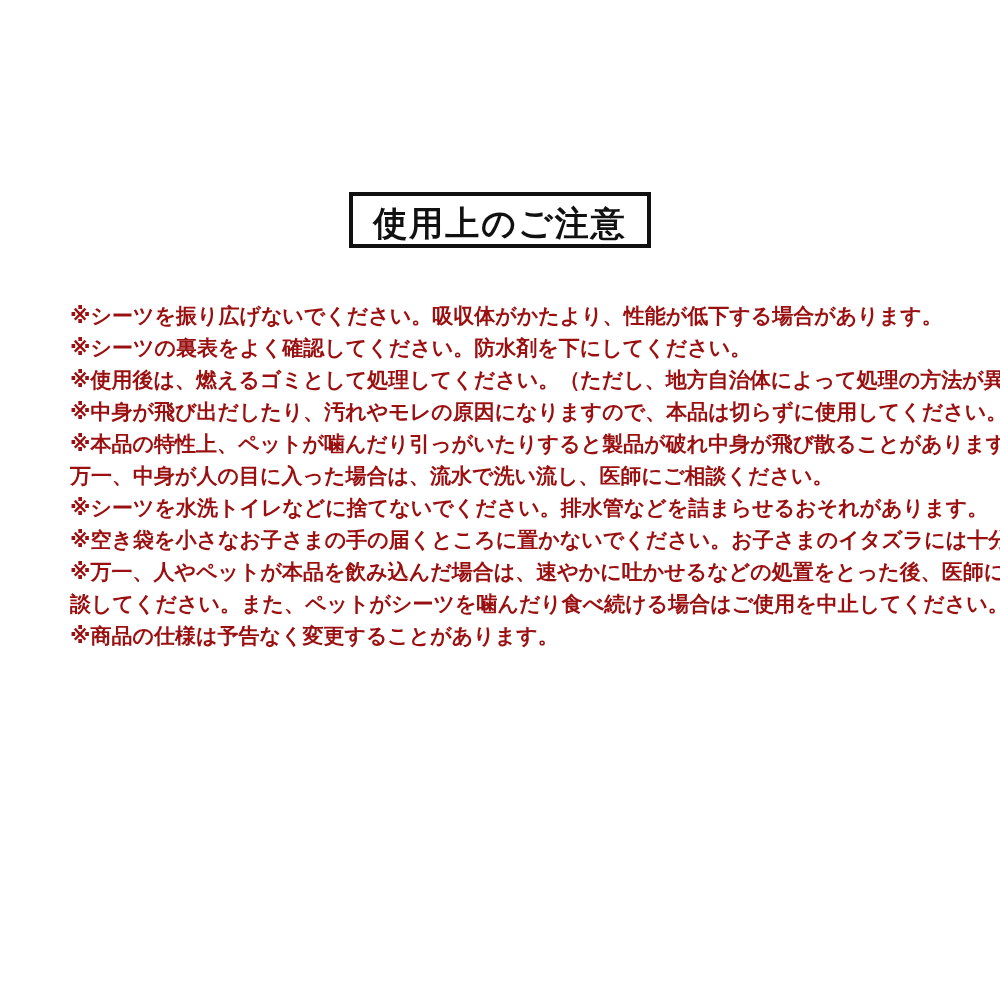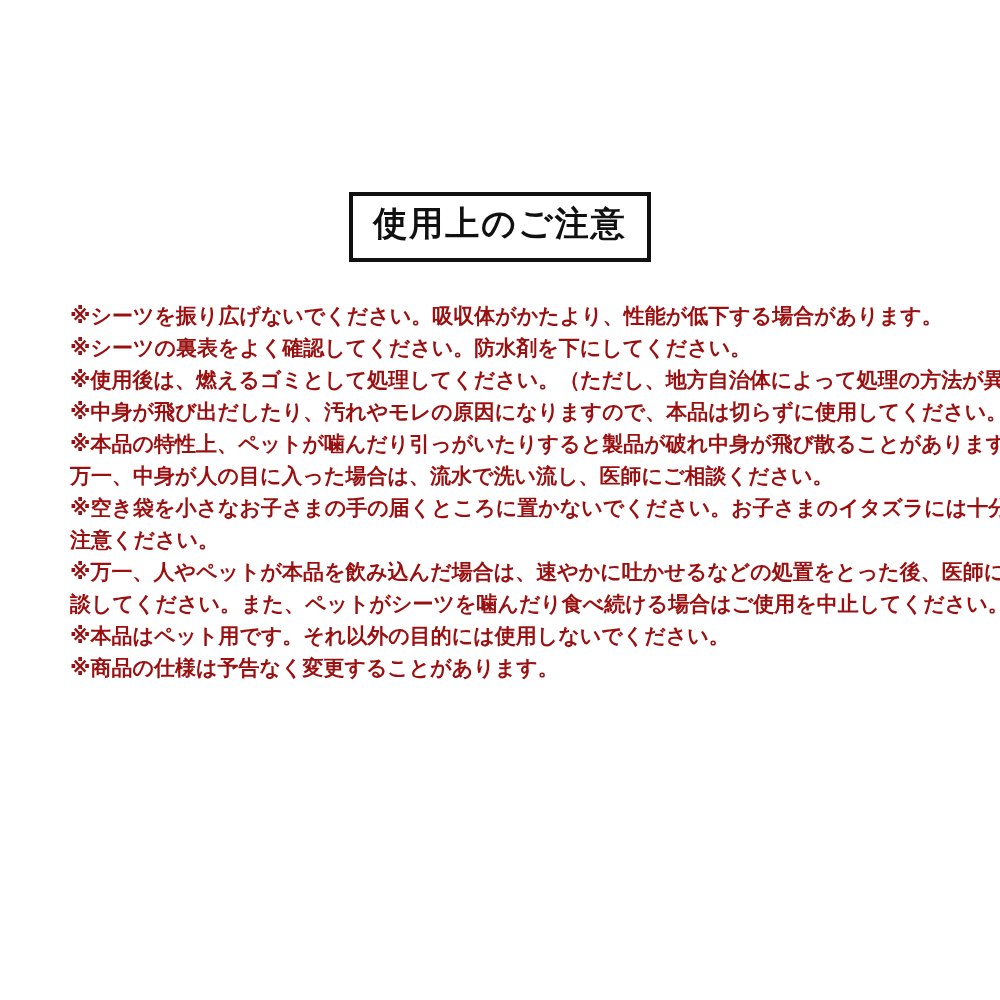--- a/index.html
+++ b/index.html
@@ -20,21 +20,21 @@
   .title-wrap {
     position: absolute;
     top: 192px;
     left: 0;
     width: 1000px;
     text-align: center;
   }
   .title-box {
     display: inline-block;
     border: 4px solid #111111;
-    padding: 9px 20px 16px 20px;
+    padding: 9px 20px 2px 20px;
     font-size: 34px;
     font-weight: 700;
     color: #111111;
     letter-spacing: 2px;
     line-height: 1.1;
     background: #ffffff;
   }
   .notice-body {
     position: absolute;
     top: 300px;
@@ -62,21 +62,20 @@
     </div>
   </div>
 
   <div class="notice-body">
     <div class="notice-line">※シーツを振り広げないでください。吸収体がかたより、性能が低下する場合があります。</div>
     <div class="notice-line">※シーツの裏表をよく確認してください。防水剤を下にしてください。</div>
     <div class="notice-line">※使用後は、燃えるゴミとして処理してください。（ただし、地方自治体によって処理の方法が異なる</div>
     <div class="notice-line">※中身が飛び出だしたり、汚れやモレの原因になりますので、本品は切らずに使用してください。</div>
     <div class="notice-line">※本品の特性上、ペットが噛んだり引っがいたりすると製品が破れ中身が飛び散ることがあります。</div>
     <div class="notice-line">万一、中身が人の目に入った場合は、流水で洗い流し、医師にご相談ください。</div>
+    <div class="notice-line">※シーツを水洗トイレなどに捨てないでください。排水管などを詰まらせるおそれがあります。</div>
     <div class="notice-line">※空き袋を小さなお子さまの手の届くところに置かないでください。お子さまのイタズラには十分ご</div>
-    <div class="notice-line">注意ください。</div>
     <div class="notice-line">※万一、人やペットが本品を飲み込んだ場合は、速やかに吐かせるなどの処置をとった後、医師に相</div>
     <div class="notice-line">談してください。また、ペットがシーツを噛んだり食べ続ける場合はご使用を中止してください。</div>
-    <div class="notice-line">※本品はペット用です。それ以外の目的には使用しないでください。</div>
     <div class="notice-line">※商品の仕様は予告なく変更することがあります。</div>
   </div>
 
 </div>
 
 </body></html>

